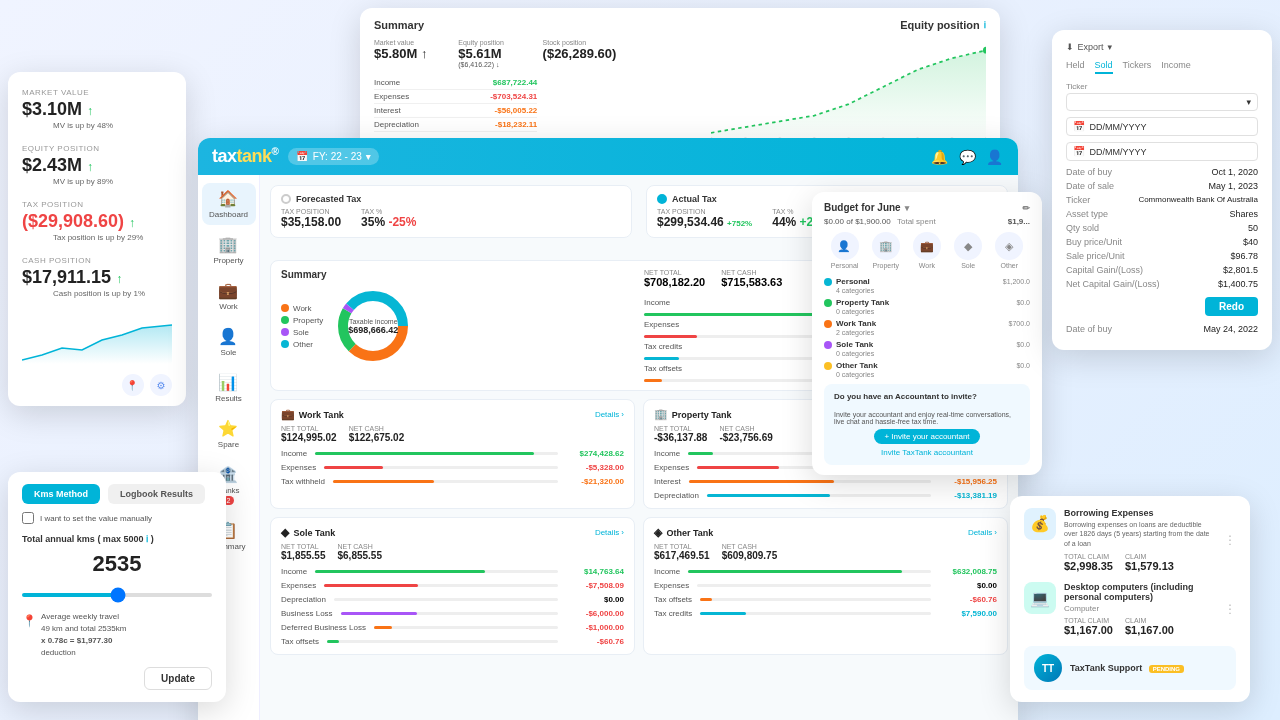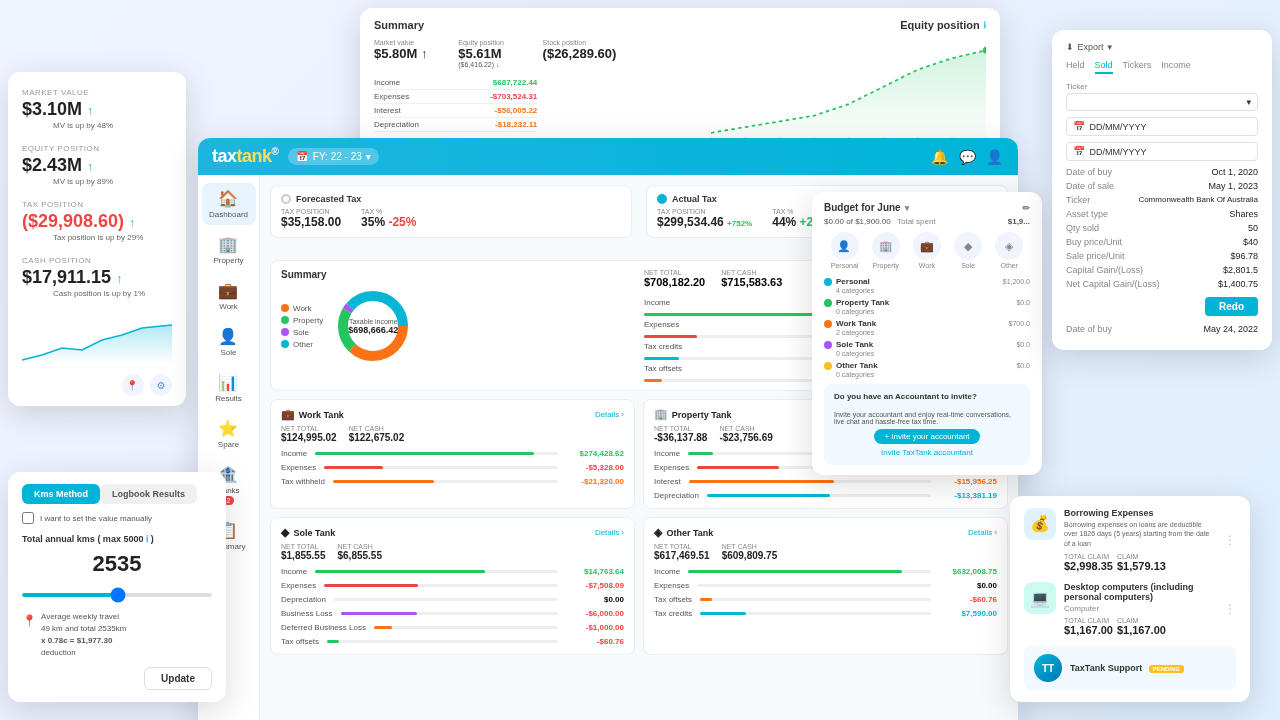--- a/index.html
+++ b/index.html
@@ -348,21 +348,21 @@
     }
     .invite-link { color: #00b4d8; font-size: 8px; text-align: center; display: block; cursor: pointer; }
 
     
     .kms-card {
       width: 218px;
       bottom: 18px;
       left: 8px;
       padding: 12px 14px;
     }
-    .kms-tabs { display: flex; gap: 0; margin-bottom: 8px; }
+    .kms-tabs { display: flex; gap: 8px; margin-bottom: 8px; }
     .kms-tab {
       padding: 5px 12px; font-size: 9px; font-weight: 600;
       cursor: pointer; border-radius: 6px;
     }
     .kms-tab.active { background: #00b4d8; color: #fff; }
     .kms-tab.inactive { background: #f0f0f0; color: #555; }
     .kms-check { display: flex; align-items: center; gap: 6px; font-size: 8px; color: #555; margin-bottom: 8px; }
     .kms-check input { width: 12px; height: 12px; }
     .kms-total { font-size: 9px; font-weight: 600; color: #333; margin-bottom: 6px; }
     .kms-total .info-icon { color: #00b4d8; font-size: 9px; }
@@ -403,21 +403,21 @@
       width: 32px; height: 32px; border-radius: 8px;
       display: flex; align-items: center; justify-content: center;
       font-size: 16px; flex-shrink: 0;
     }
     .bc-icon.blue { background: #e0f2fe; }
     .bc-icon.teal { background: #ccfbf1; }
     .bc-content { flex: 1; }
     .bc-title { font-size: 9px; font-weight: 700; color: #333; margin-bottom: 2px; }
     .bc-subtitle { font-size: 8px; color: #888; margin-bottom: 4px; }
     .bc-desc { font-size: 7px; color: #666; line-height: 1.4; margin-bottom: 4px; }
-    .bc-metrics { display: flex; gap: 4px; }
+    .bc-metrics { display: flex; gap: 12px; }
     .bc-m-label { font-size: 7px; color: #888; }
     .bc-m-val { font-size: 11px; font-weight: 700; color: #222; }
     .bc-more { font-size: 12px; color: #bbb; align-self: center; cursor: pointer; }
     .support-item {
       background: #f0f9ff;
       border-radius: 8px;
       padding: 8px 10px;
       display: flex; gap: 8px; align-items: center;
     }
     .support-avatar {

